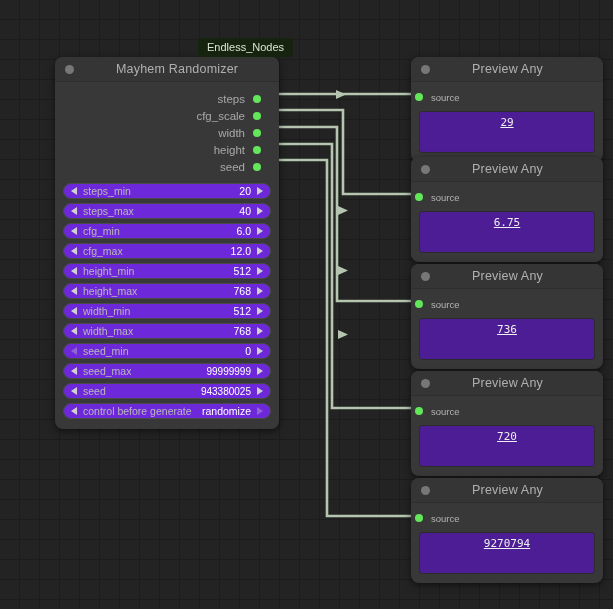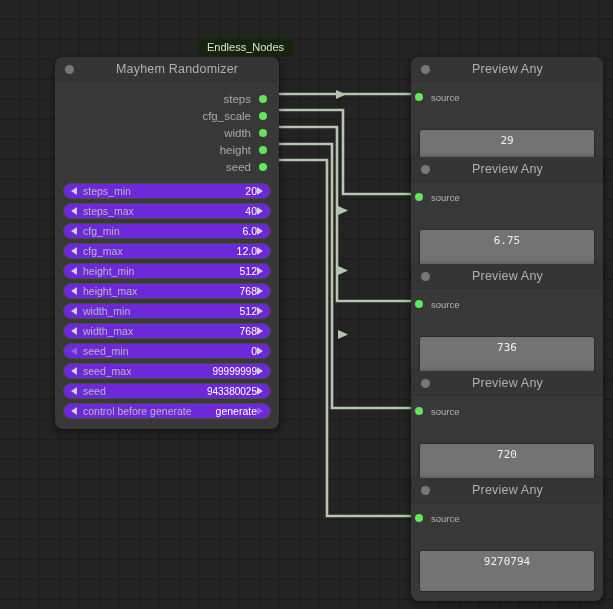--- a/index.html
+++ b/index.html
@@ -78,21 +78,21 @@
   
   #node-randomizer { left: 55px; top: 57px; width: 224px; }
   .outputs {
     padding: 8px 0 4px 0;
   }
   .out-slot {
     height: 17px;
     display: flex;
     align-items: center;
     justify-content: flex-end;
-    padding-right: 12px;
+    padding-right: 18px;
     position: relative;
   }
   .out-label {
     color: #a8a8a8;
     font-size: 11.5px;
     margin-right: 8px;
     white-space: nowrap;
   }
   .slot-dot {
     width: 8px;
@@ -128,51 +128,53 @@
     color: #b9b9b9;
     font-size: 10.5px;
     margin-left: 6px;
     white-space: nowrap;
     overflow: hidden;
   }
   .w-val {
     color: #ffffff;
     font-size: 10.5px;
     margin-left: auto;
+    margin-right: 6px;
     white-space: nowrap;
   }
   .w-val.wide { font-size: 10px; }
 
   
   .preview-node { left: 411px; width: 192px; }
   .in-slot {
     height: 18px;
     display: flex;
     align-items: center;
     padding-left: 4px;
     margin-top: 6px;
   }
   .in-label {
     color: #b4b4b4;
     font-size: 9.5px;
     margin-left: 8px;
     white-space: nowrap;
   }
   .preview-box {
-    margin: 23px 8px 9px 8px;
+    margin: 5px 8px 9px 8px;
     height: 42px;
-    background: #737373;
+    background: #4c1d95;
     border: 1px solid #2c2c2c;
     border-radius: 3px;
     padding: 4px 6px;
     box-sizing: border-box;
     color: #efefef;
     font-family: "DejaVu Sans Mono", monospace;
     font-size: 11px;
     overflow: hidden;
+    text-decoration: underline;
   }
 </style>
 </head>
 <body>
 
 <div id="canvas">
 
   <svg id="links" viewBox="0 0 613 609" width="613" height="609">
     <g fill="none" stroke="#b5c5b0" stroke-width="2.6">
 
@@ -288,21 +290,21 @@
       </div>
       <div class="widget">
         <span class="arrow-l"></span>
         <span class="w-name">seed</span>
         <span class="w-val wide">943380025</span>
         <span class="arrow-r"></span>
       </div>
       <div class="widget">
         <span class="arrow-l"></span>
         <span class="w-name">control before generate</span>
-        <span class="w-val">generate</span>
+        <span class="w-val">randomize</span>
         <span class="arrow-r arrow-dim"></span>
       </div>
     </div>
   </div>
 
   <div class="node preview-node" style="top:57px;">
     <div class="node-header">
       <span class="collapse-dot"></span>
       <span class="node-title">Preview Any</span>
     </div>

